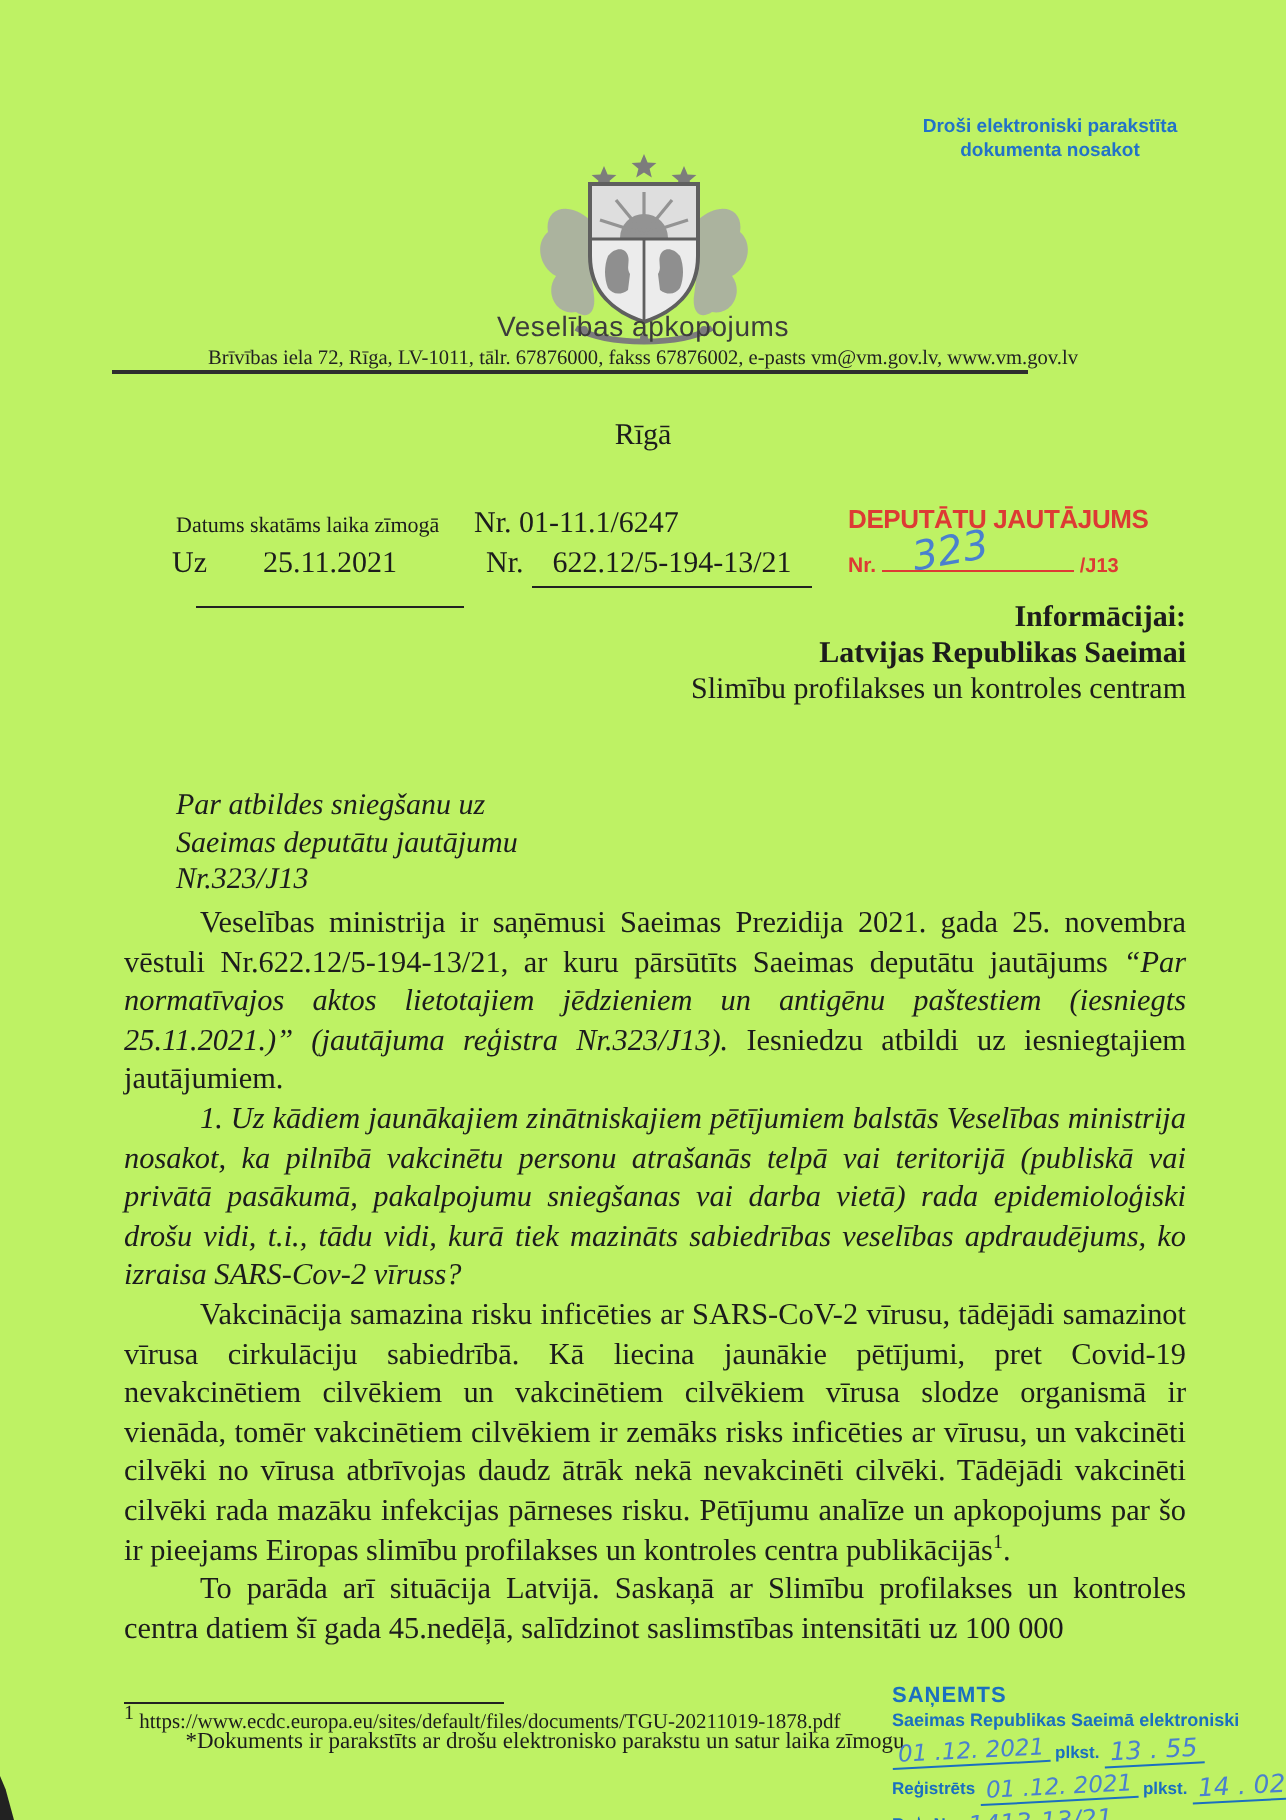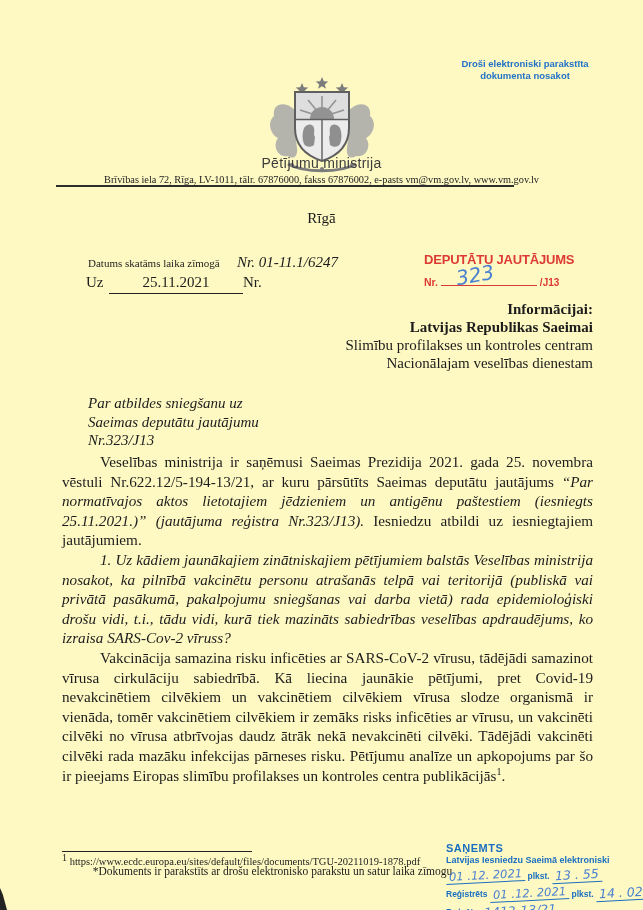--- a/index.html
+++ b/index.html
@@ -4,21 +4,21 @@
 <style>
   :root{
     --accent_blue:#2272c8;
     --stamp_red:#dd3a34;
     --stamp_blue:#1b6fc0;
     --hand_blue:#4a80cf;
   }
   html,body{margin:0;padding:0;background:#9a9a9a;}
   .page{
     position:relative;width:643px;height:910px;margin:0 auto;
-    background:#fef9c3;overflow:hidden;
+    background:#bef264;overflow:hidden;
     font-family:"Liberation Serif",serif;color:#1c1c1c;
   }
   .abs{position:absolute;}
 
   
   .e-note{
     top:58px;right:28px;width:180px;text-align:center;
     font-family:"Liberation Sans",sans-serif;font-size:9.5px;font-weight:600;
     line-height:11.5px;color:var(--accent_blue);
   }
@@ -26,24 +26,24 @@
   
   .arms{top:72px;left:262px;}
   .ministry{top:155px;left:0;width:643px;text-align:center;
     font-family:"Liberation Sans",sans-serif;font-size:14px;color:#3c3c3c;letter-spacing:.3px;}
   .head-rule{top:185px;left:56px;width:458px;height:2px;background:#2e2e2e;}
   .contact-line{top:174px;left:0;width:643px;text-align:center;font-size:10.3px;color:#222;}
   .city{top:210px;left:0;width:643px;text-align:center;font-size:15px;}
 
   
   .ref-datenote{top:257px;left:88px;font-size:11px;}
-  .ref-nr1{top:254px;left:237px;font-size:15px;font-style:italic;}
+  .ref-nr1{top:254px;left:237px;font-size:15px;}
   .ref-uz{top:274px;left:86px;font-size:15px;}
-  .ref-uz-val{top:274px;left:109px;width:134px;font-size:15px;text-align:center;
-    border-bottom:1.3px solid #222;padding-bottom:2px;}
+  .ref-uz-val{top:274px;left:98px;width:134px;font-size:15px;text-align:center;
+    border-bottom:1.3px solid #222;padding-bottom:12px;}
   .ref-nrlabel2{top:274px;left:243px;font-size:15px;}
   .ref-nr2-val{top:274px;left:266px;width:140px;font-size:15px;text-align:center;
     border-bottom:1.3px solid #222;padding-bottom:2px;}
 
   
   .dep-stamp{top:252px;left:424px;width:172px;color:var(--stamp_red);
     font-family:"Liberation Sans",sans-serif;}
   .dep-title{font-size:13px;font-weight:700;letter-spacing:-.2px;white-space:nowrap;}
   .dep-row{position:relative;margin-top:8px;font-size:10.5px;font-weight:700;}
   .dep-line{display:inline-block;width:96px;border-bottom:1.5px solid var(--stamp_red);height:10px;}
@@ -126,68 +126,69 @@
 
       <path fill="#8f8f8f" d="M78 56 c-4-5 -9-4 -10 0 c-1 3 1 6 -1 9 l1 8 c4 3 8 2 10 -1 c2 -5 2 -11 0 -16z"></path>
 
       <path d="M26 92 C42 101 78 101 94 92" stroke="#7c7c7c" stroke-width="3" fill="none"></path>
       <circle cx="30" cy="93" r="2" fill="#7c7c7c"></circle>
       <circle cx="90" cy="93" r="2" fill="#7c7c7c"></circle>
       <circle cx="60" cy="97" r="2" fill="#7c7c7c"></circle>
     </svg>
   </div>
 
-  <div class="abs ministry">Pētījumu ministrija</div>
+  <div class="abs ministry">Veselības apkopojums</div>
   <div class="abs head-rule"></div>
   <div class="abs contact-line">Brīvības iela 72, Rīga, LV-1011, tālr. 67876000, fakss 67876002, e-pasts vm@vm.gov.lv, www.vm.gov.lv</div>
   <div class="abs city">Rīgā</div>
 
   <div class="abs ref-datenote">Datums skatāms laika zīmogā</div>
   <div class="abs ref-nr1">Nr. 01-11.1/6247</div>
   <div class="abs ref-uz">Uz</div>
   <div class="abs ref-uz-val">25.11.2021</div>
   <div class="abs ref-nrlabel2">Nr.</div>
+  <div class="abs ref-nr2-val">622.12/5-194-13/21</div>
 
   <div class="abs dep-stamp">
     <div class="dep-title">DEPUTĀTU JAUTĀJUMS</div>
     <div class="dep-row">
       <span>Nr.</span>
       <span class="dep-line"></span>
       <span class="dep-suffix">/J13</span>
       <span class="dep-hand">323</span>
     </div>
   </div>
 
   <div class="abs recipients">
     <div class="b">Informācijai:</div>
     <div class="b">Latvijas Republikas Saeimai</div>
     <div>Slimību profilakses un kontroles centram</div>
-    <div>Nacionālajam veselības dienestam</div>
   </div>
 
   <div class="abs subject">
     <div>Par atbildes sniegšanu uz</div>
     <div>Saeimas deputātu jautājumu</div>
     <div>Nr.323/J13</div>
   </div>
 
   <div class="abs body-text">
     <div class="para"><span>Veselības ministrija ir saņēmusi Saeimas Prezidija 2021. gada 25. novembra vēstuli Nr.622.12/5-194-13/21, ar kuru pārsūtīts Saeimas deputātu jautājums </span><span class="it">“Par normatīvajos aktos lietotajiem jēdzieniem un antigēnu paštestiem (iesniegts 25.11.2021.)” (jautājuma reģistra Nr.323/J13).</span><span> Iesniedzu atbildi uz iesniegtajiem jautājumiem.</span></div>
     <div class="para it"><span>1. Uz kādiem jaunākajiem zinātniskajiem pētījumiem balstās Veselības ministrija nosakot, ka pilnībā vakcinētu personu atrašanās telpā vai teritorijā (publiskā vai privātā pasākumā, pakalpojumu sniegšanas vai darba vietā) rada epidemioloģiski drošu vidi, t.i., tādu vidi, kurā tiek mazināts sabiedrības veselības apdraudējums, ko izraisa SARS-Cov-2 vīruss?</span></div>
     <div class="para"><span>Vakcinācija samazina risku inficēties ar SARS-CoV-2 vīrusu, tādējādi samazinot vīrusa cirkulāciju sabiedrībā. Kā liecina jaunākie pētījumi, pret Covid-19 nevakcinētiem cilvēkiem un vakcinētiem cilvēkiem vīrusa slodze organismā ir vienāda, tomēr vakcinētiem cilvēkiem ir zemāks risks inficēties ar vīrusu, un vakcinēti cilvēki no vīrusa atbrīvojas daudz ātrāk nekā nevakcinēti cilvēki. Tādējādi vakcinēti cilvēki rada mazāku infekcijas pārneses risku. Pētījumu analīze un apkopojums par šo ir pieejams Eiropas slimību profilakses un kontroles centra publikācijās</span><sup>1</sup><span>.</span></div>
+    <div class="para"><span>To parāda arī situācija Latvijā. Saskaņā ar Slimību profilakses un kontroles centra datiem šī gada 45.nedēļā, salīdzinot saslimstības intensitāti uz 100 000</span></div>
   </div>
 
   <div class="abs fn-rule"></div>
   <div class="abs footnote"><sup>1</sup><span> https://www.ecdc.europa.eu/sites/default/files/documents/TGU-20211019-1878.pdf</span></div>
 
   <div class="abs footer-note">*Dokuments ir parakstīts ar drošu elektronisko parakstu un satur laika zīmogu</div>
 
   <div class="abs rcv-stamp">
     <div class="rcv-title">SAŅEMTS</div>
-    <div class="rcv-sub">Latvijas Iesniedzu Saeimā elektroniski</div>
+    <div class="rcv-sub">Saeimas Republikas Saeimā elektroniski</div>
     <div class="rcv-row">
       <span class="hand">01 .12. 2021</span>
       <span>plkst.</span>
       <span class="hand big">13 . 55</span>
     </div>
     <div class="rcv-row">
       <span>Reģistrēts</span>
       <span class="hand">01 .12. 2021</span>
       <span>plkst.</span>
       <span class="hand big">14 . 02</span>

